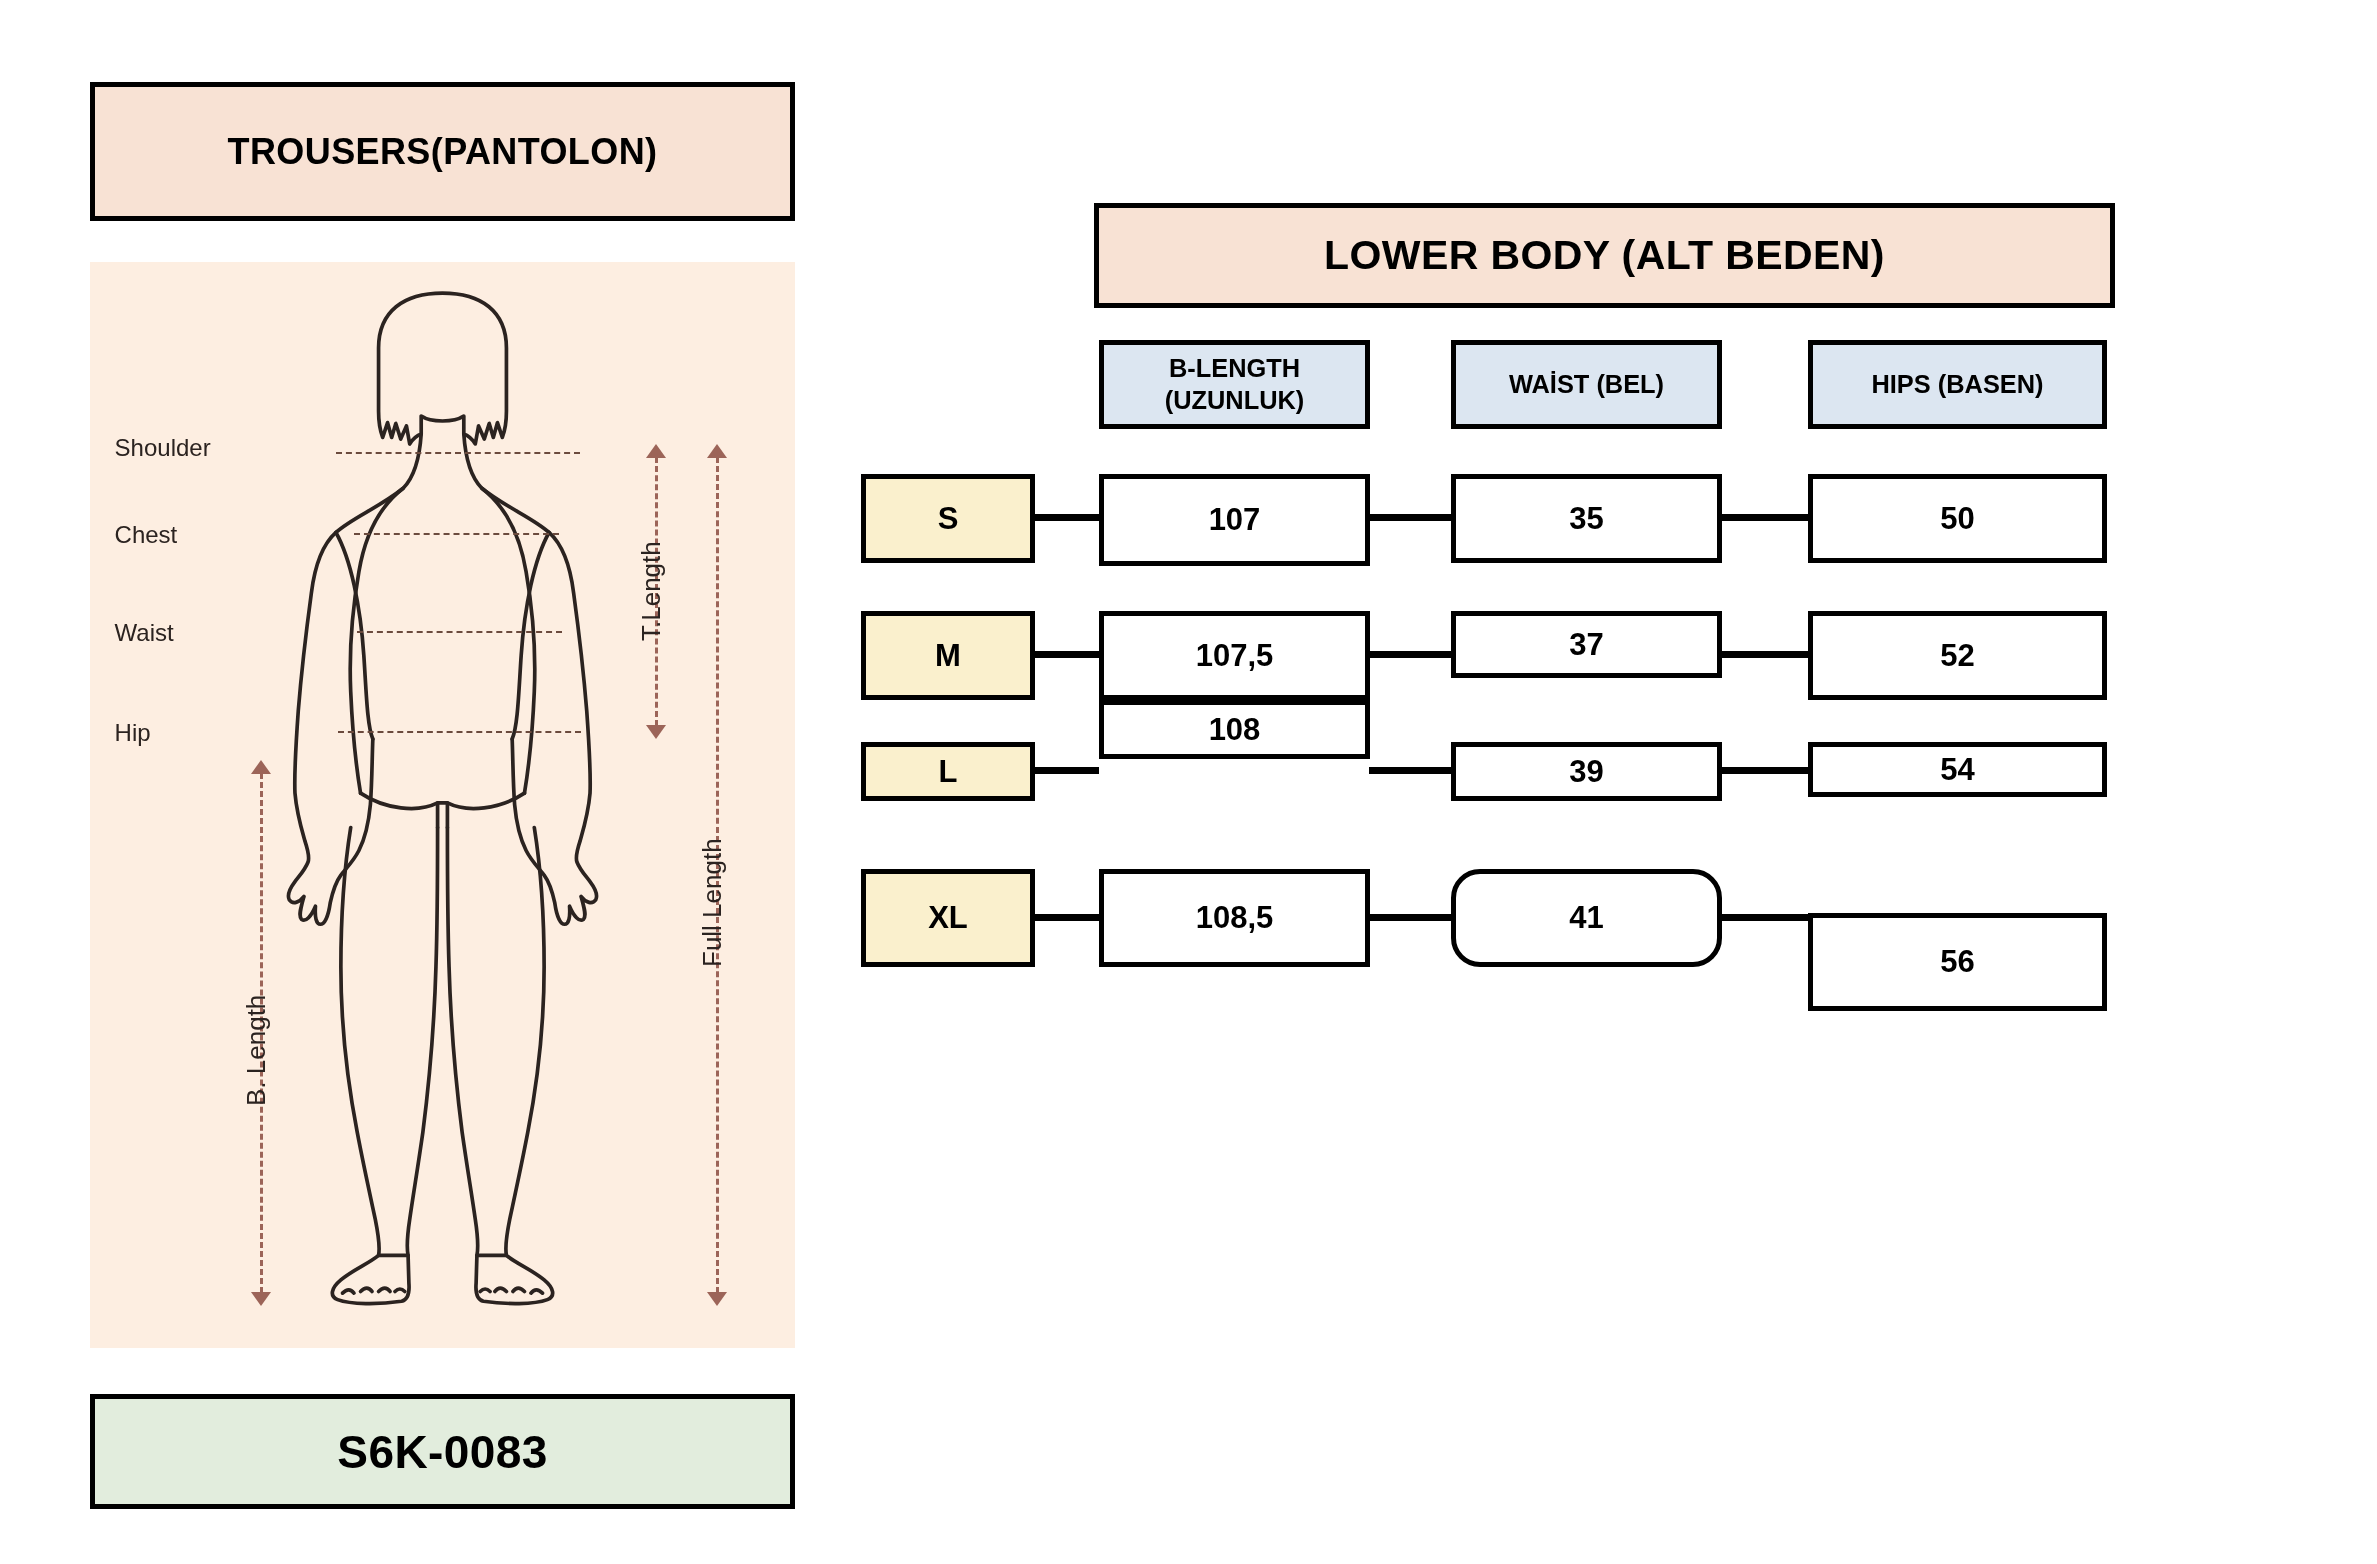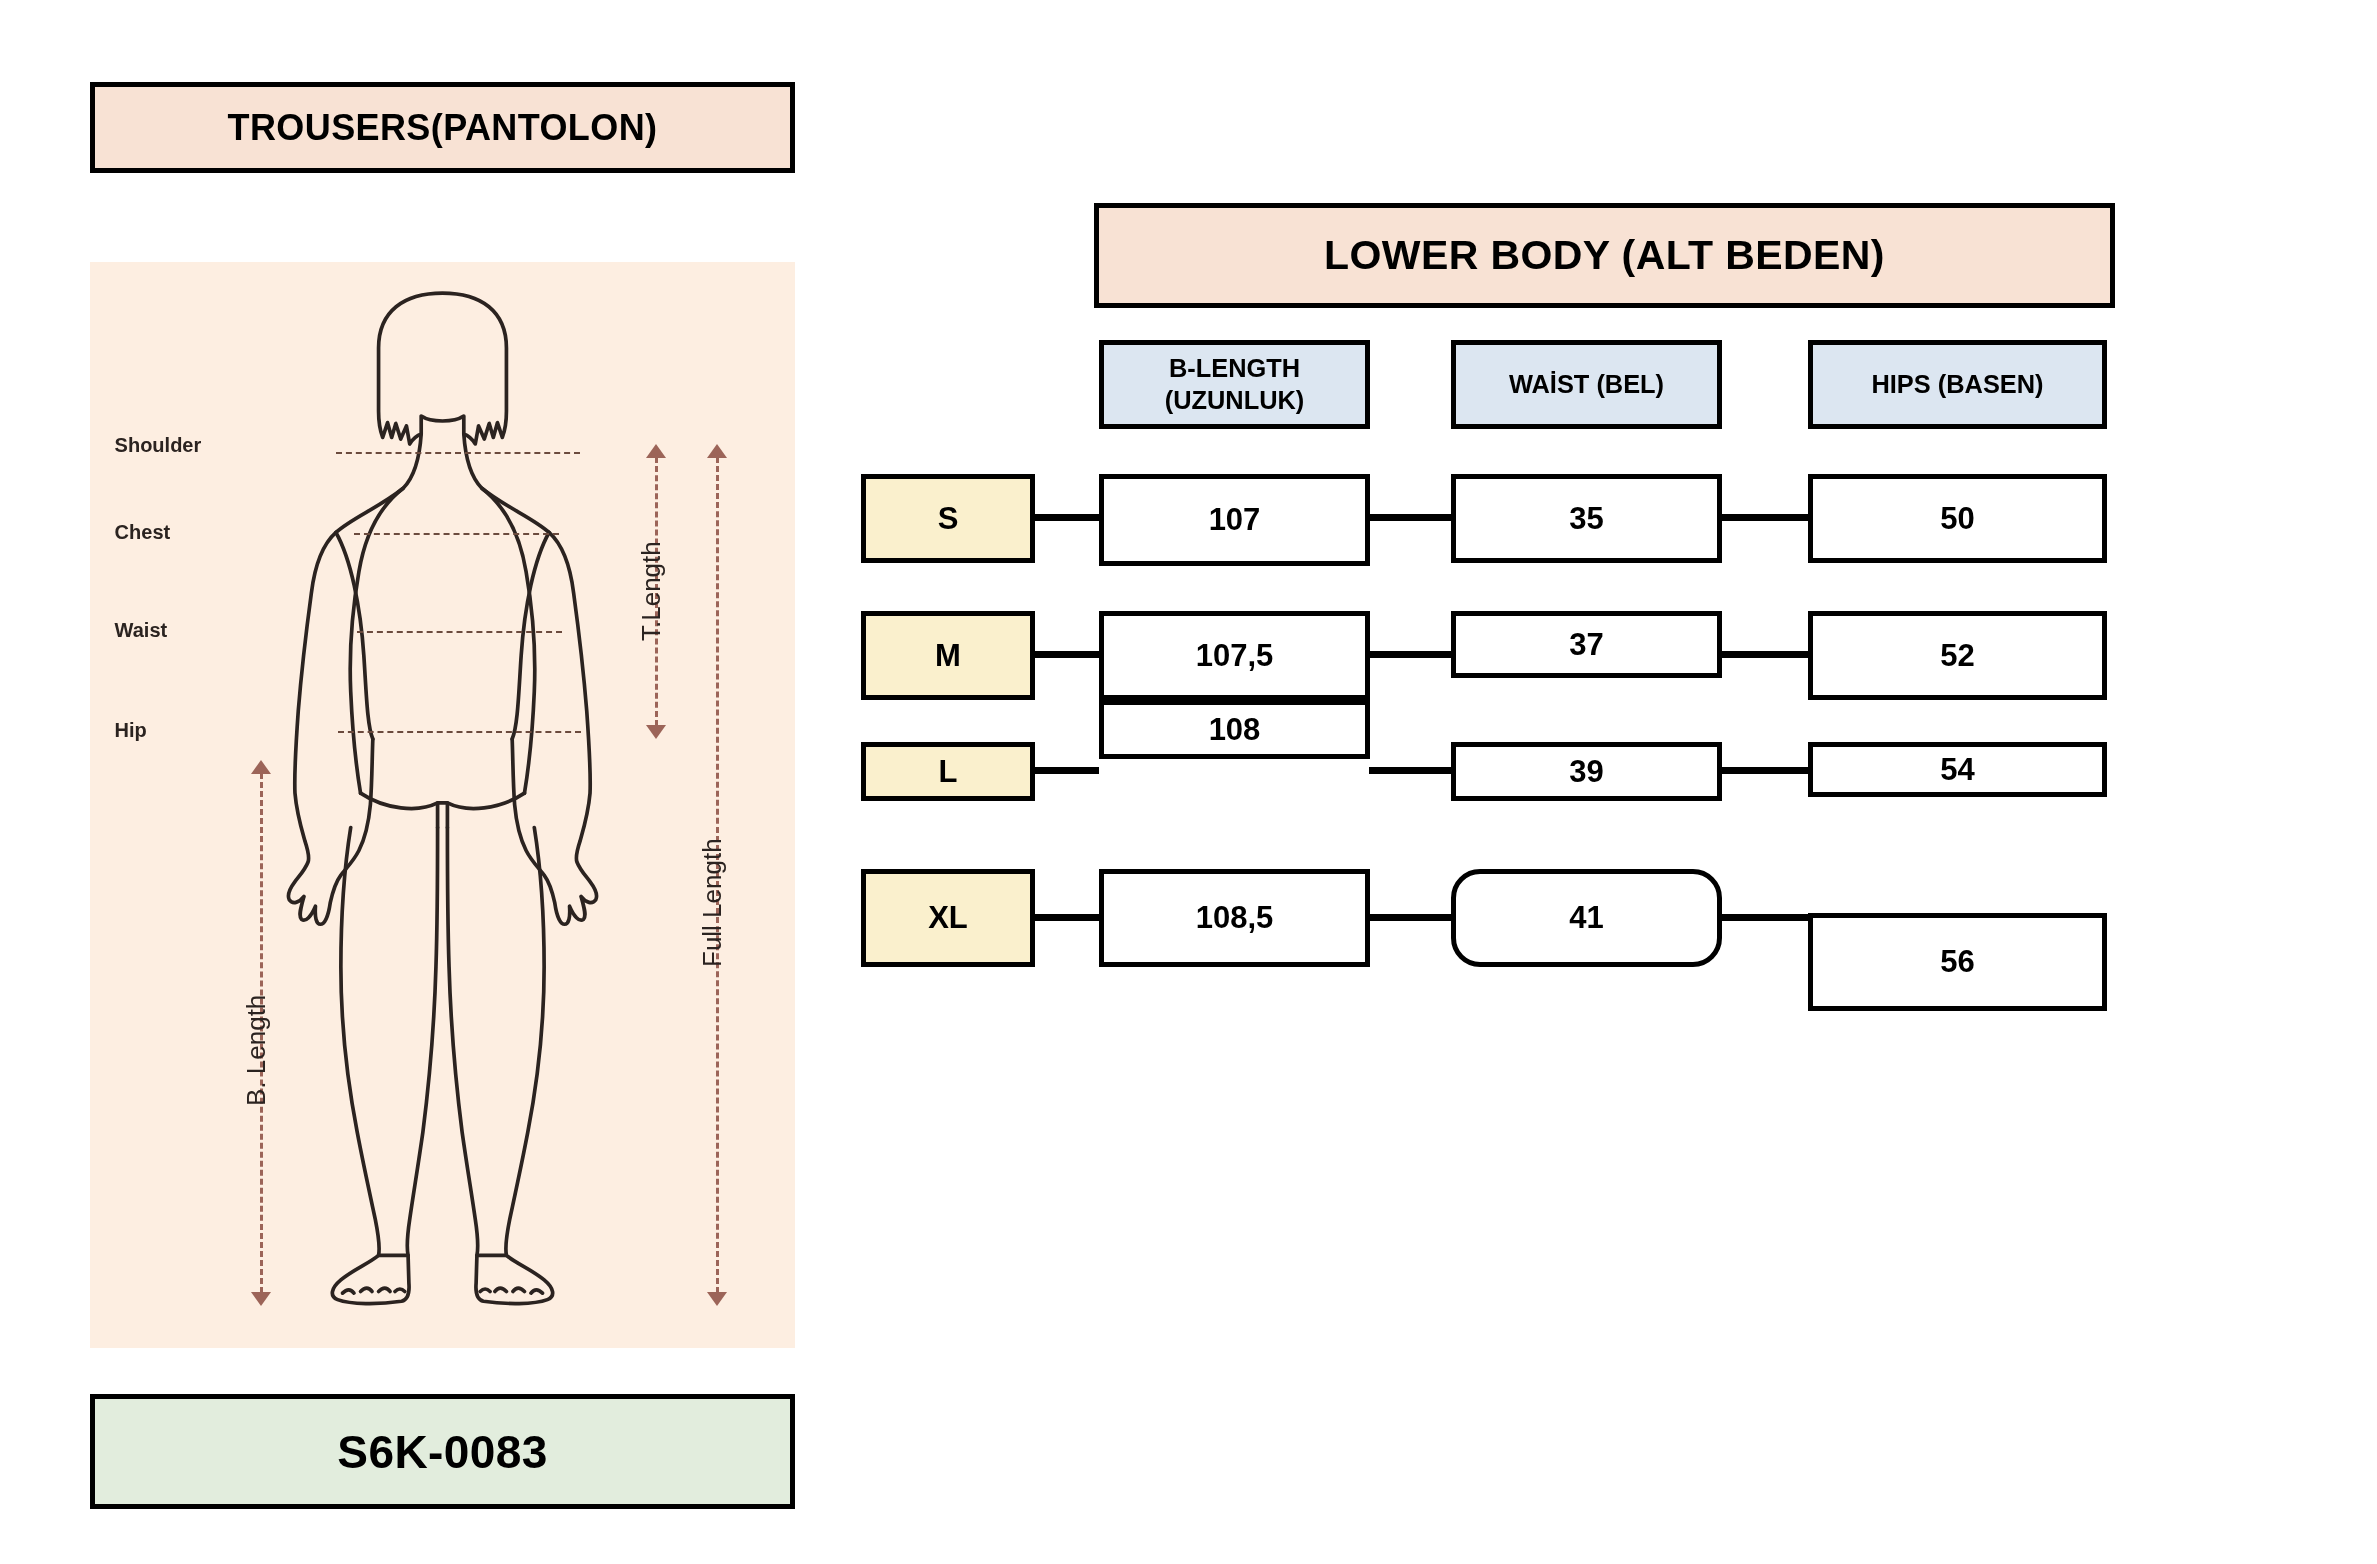--- a/index.html
+++ b/index.html
@@ -14,42 +14,42 @@
     position:absolute;
     border:5.7px solid #000;
     box-sizing:border-box;
     display:flex;align-items:center;justify-content:center;
     font-weight:bold;color:#000;
     letter-spacing:0.4px;
   }
 
   
   #title-banner{
-    left:90px;top:82px;width:705px;height:91px;
+    left:90px;top:82px;width:705px;height:139px;
     background:#F8E2D4;
     font-size:36px;
     justify-content:center;
   }
 
   #figure-panel{
     position:absolute;left:90px;top:262px;width:705px;height:1086px;
     background:#FDEEE1;
     overflow:hidden;
   }
 
   #code-banner{
     left:90px;top:1394px;width:705px;height:115px;
     background:#E2EDDD;
     font-size:46px;font-weight:bold;
   }
 
   
   .fig-label{
     position:absolute;
-    font-size:20px;color:#2b2320;font-weight:700;
+    font-size:24px;color:#2b2320;font-weight:400;
     white-space:nowrap;
   }
   .v-label{
     position:absolute;
     font-size:26px;color:#2b2320;font-weight:500;
     white-space:nowrap;
     transform-origin:0 0;
     transform:rotate(-90deg);
   }
 

